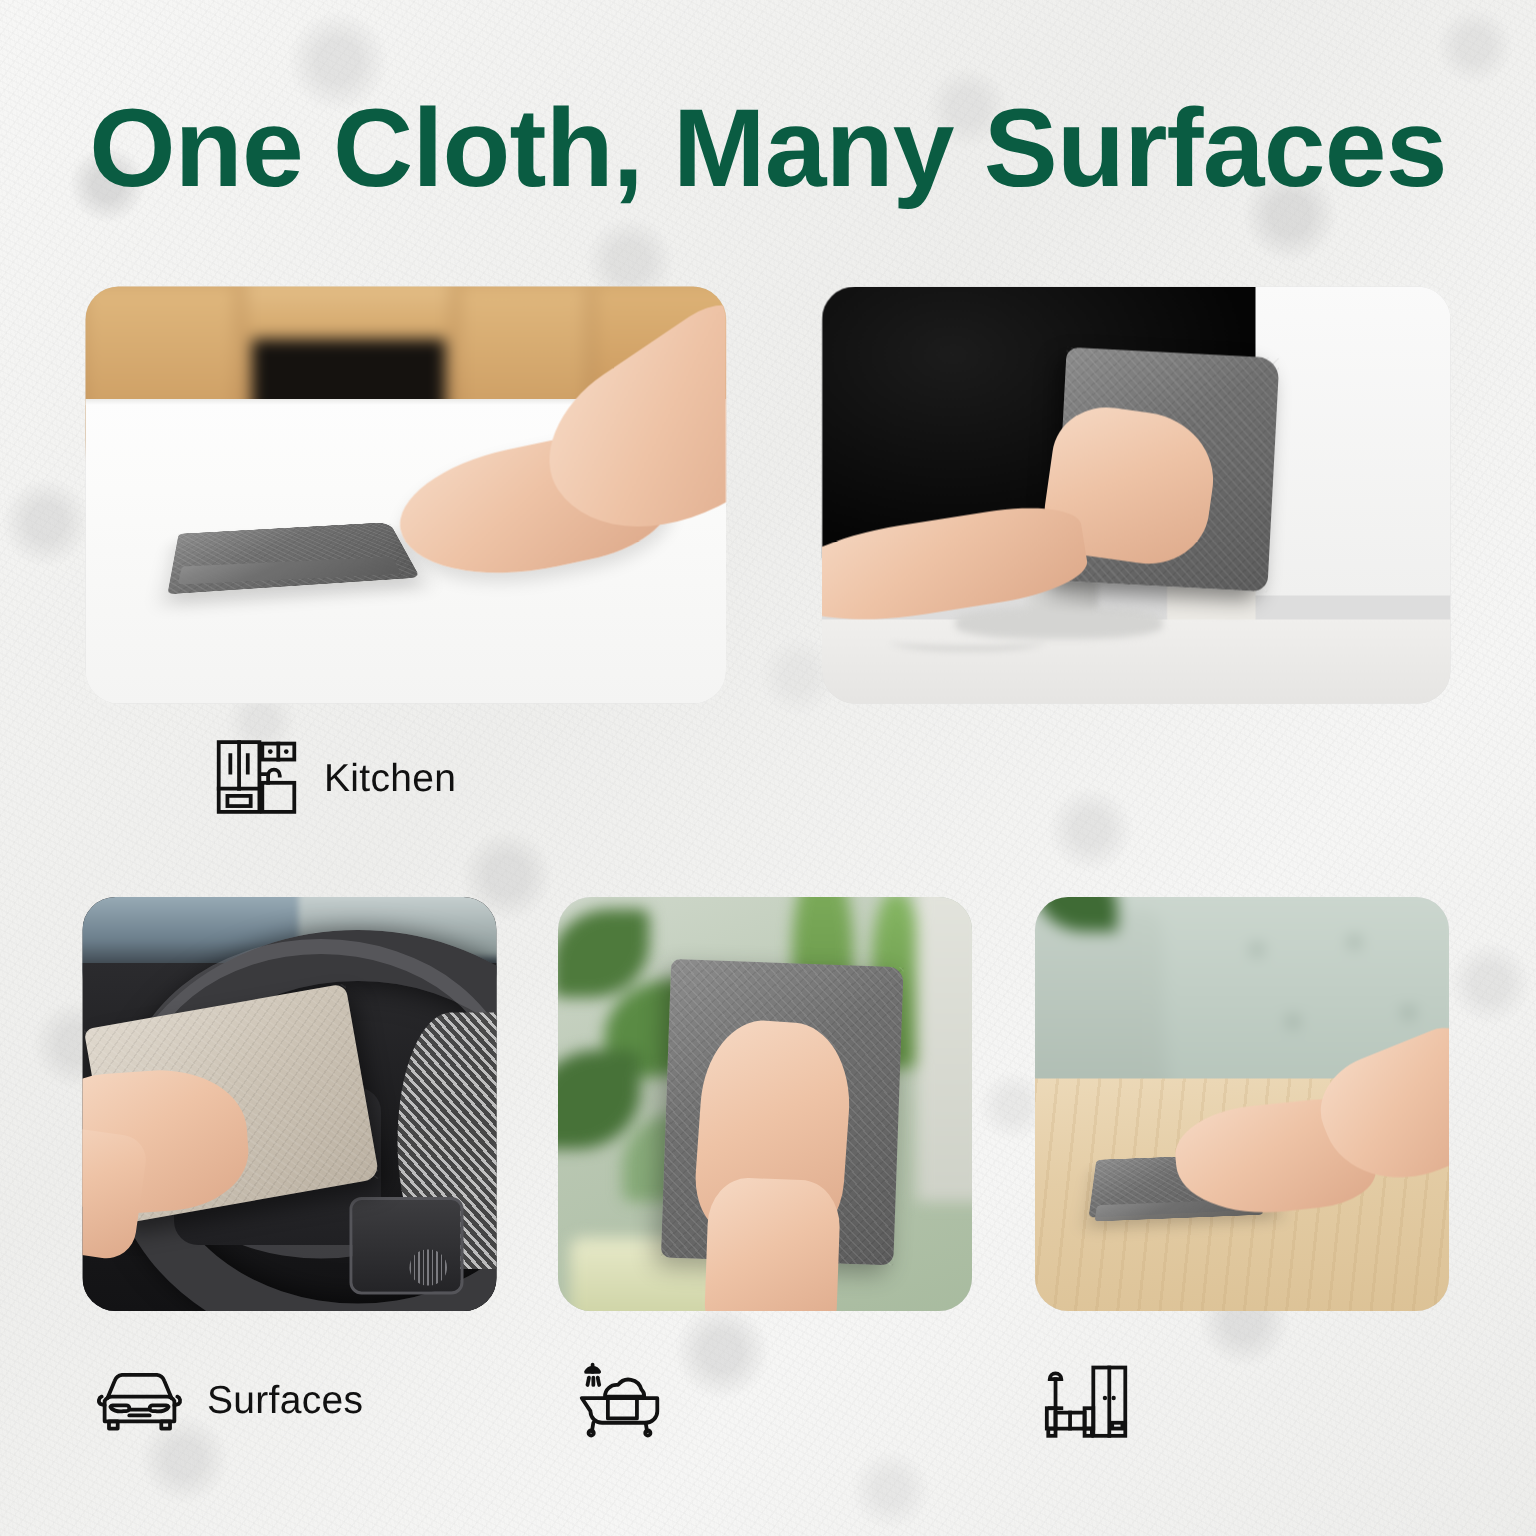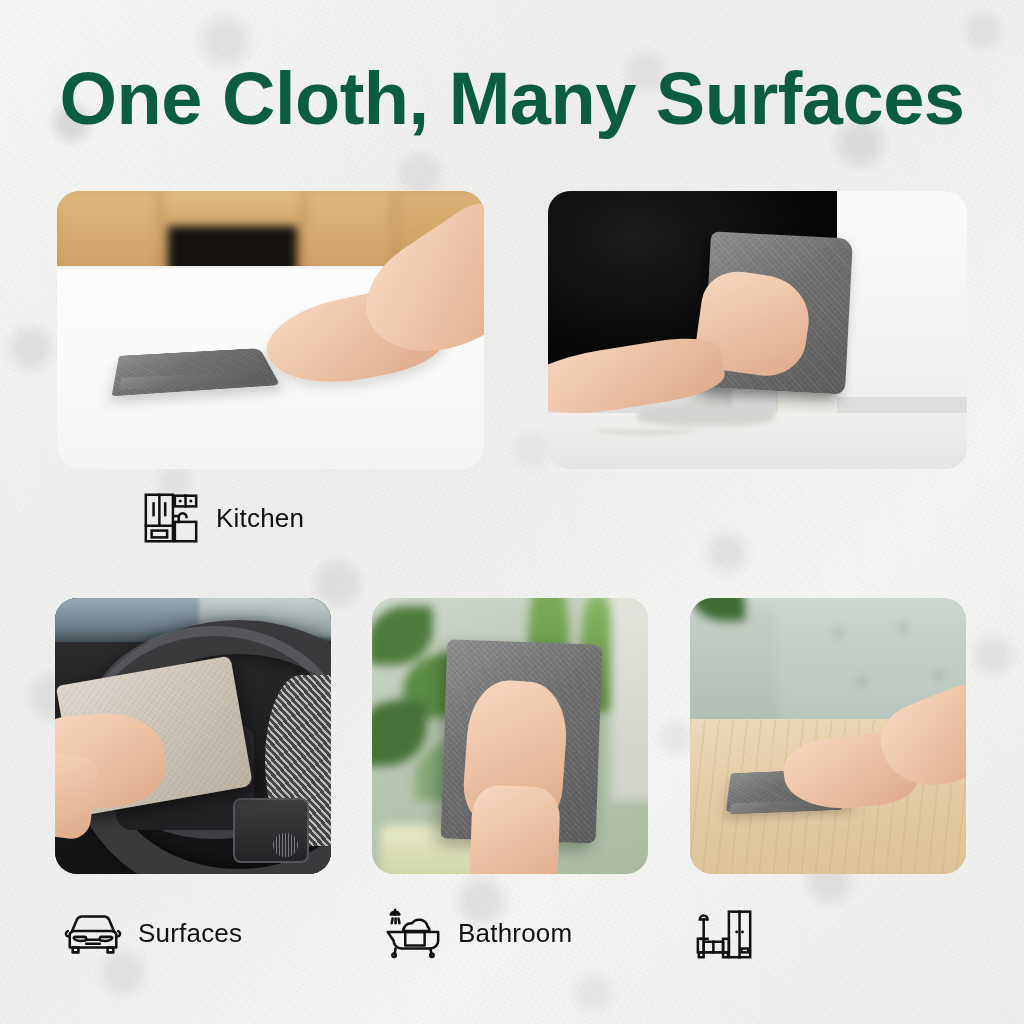--- a/index.html
+++ b/index.html
@@ -426,21 +426,20 @@
         <line x1="17" y1="17" x2="18" y2="22"></line>
         <path d="M22 30 a8 8 0 0 1 9 -8 a9 9 0 0 1 16 3 a6 6 0 0 1 2 5 z"></path>
         <path d="M6 31 h52 v9 a8 8 0 0 1 -8 8 h-30 a8 8 0 0 1 -8 -8 z"></path>
         <rect x="24" y="31" width="20" height="14"></rect>
         <line x1="14" y1="48" x2="13" y2="54"></line>
         <line x1="50" y1="48" x2="51" y2="54"></line>
         <circle cx="12.5" cy="55" r="1.8"></circle>
         <circle cx="51.5" cy="55" r="1.8"></circle>
       </svg>
     </span>
-    <span class="label-text">Bathroom</span>
   </div>
 
   <div class="label" style="left:694px; top:898px;">
     <span class="label-icon">
       <svg viewBox="0 0 64 64" fill="none" stroke="#111" stroke-width="2.6" stroke-linecap="square" stroke-linejoin="miter">
         <path d="M6 18 a4 4 0 0 1 8 0 z"></path>
         <line x1="10" y1="18" x2="10" y2="38"></line>
         <line x1="6" y1="38" x2="14" y2="38"></line>
         <rect x="4" y="38" width="6" height="14"></rect>
         <rect x="30" y="38" width="6" height="14"></rect>

